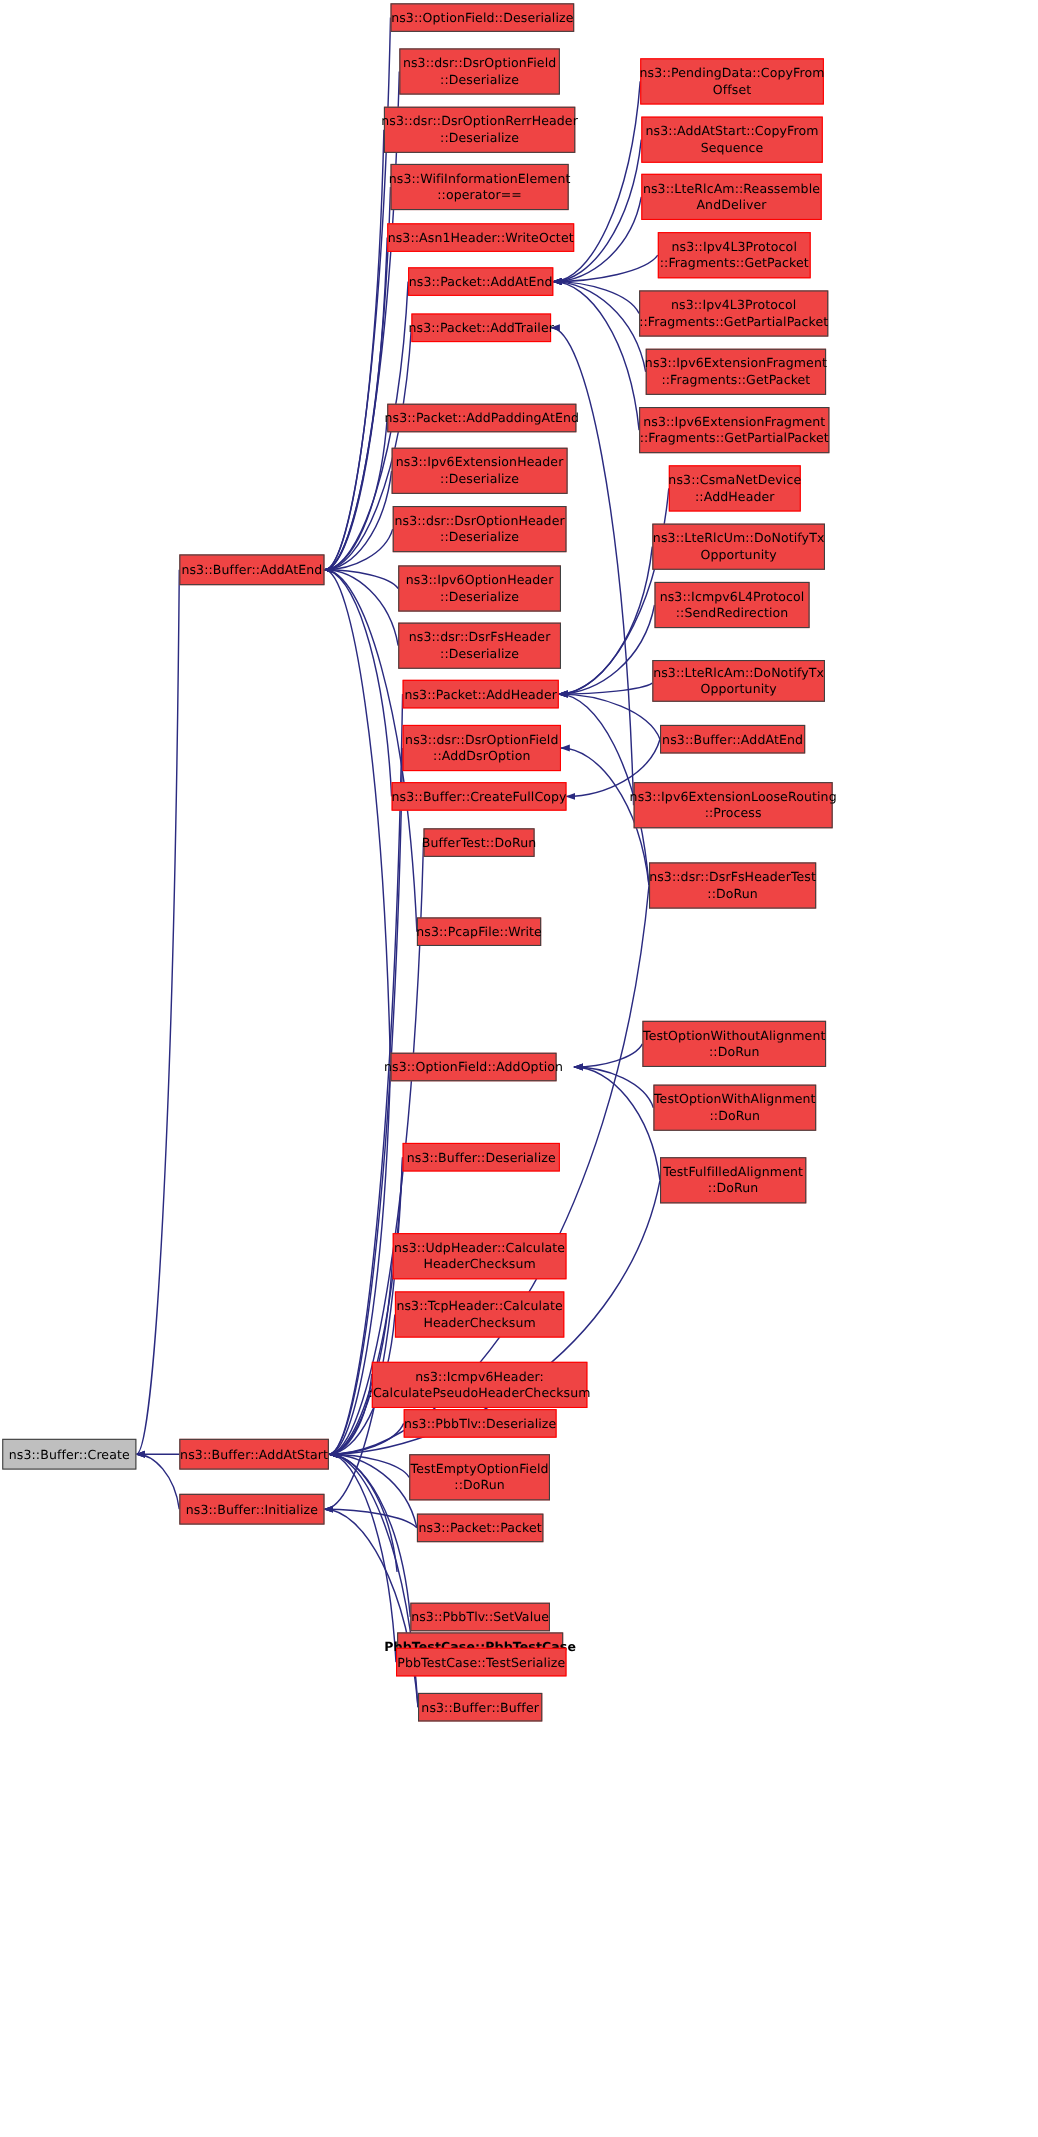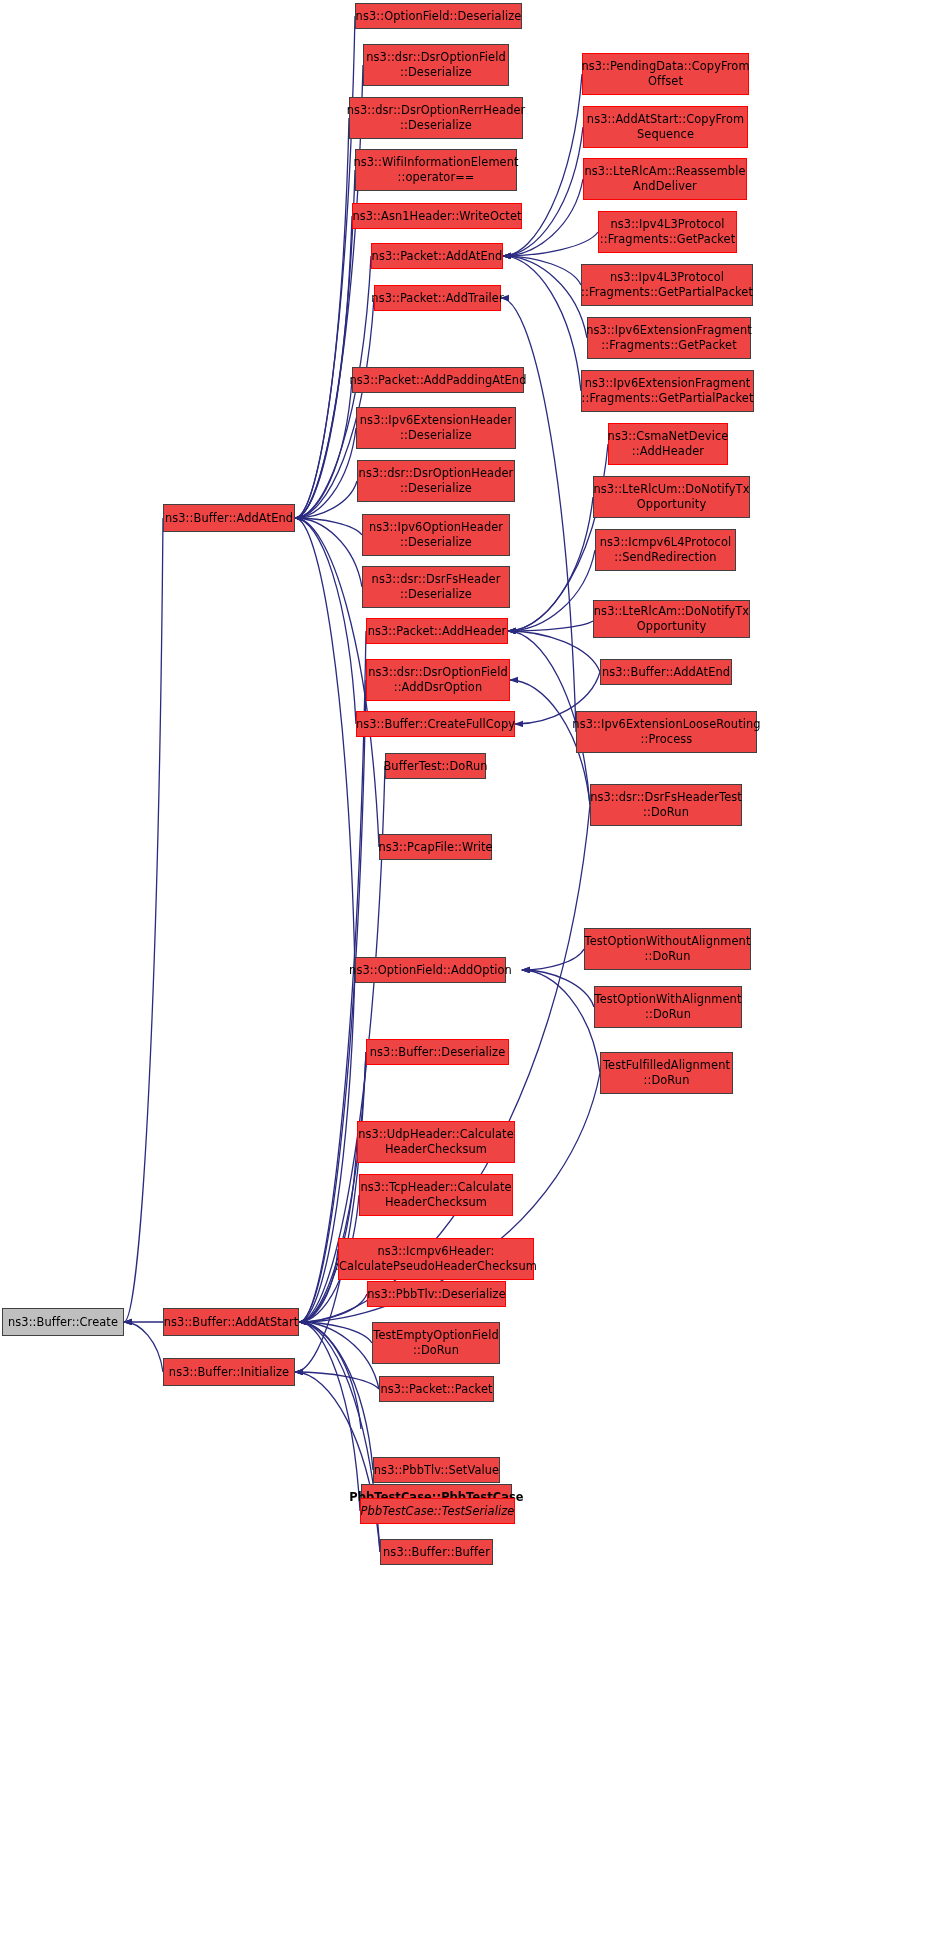--- a/index.html
+++ b/index.html
@@ -156,21 +156,21 @@
     <div class="node red" style="left: 359px; top: 1174px; width: 154px; height: 42px;">ns3::TcpHeader::Calculate
 HeaderChecksum</div>
     <div class="node red" style="left: 338px; top: 1228px; width: 196px; height: 42px; margin-top: 10px;">ns3::Icmpv6Header:
 :CalculatePseudoHeaderChecksum</div>
     <div class="node red" style="left: 367px; top: 1281px; width: 139px; height: 26px;">ns3::PbbTlv::Deserialize</div>
     <div class="node" style="left: 372px; top: 1322px; width: 128px; height: 42px;">TestEmptyOptionField
 ::DoRun</div>
     <div class="node" style="left: 379px; top: 1376px; width: 115px; height: 26px;">ns3::Packet::Packet</div>
     <div class="node" style="left: 361px; top: 1484px; width: 151px; height: 26px; font-weight: bold;">PbbTestCase::PbbTestCase</div>
     <div class="node" style="left: 373px; top: 1457px; width: 127px; height: 26px;">ns3::PbbTlv::SetValue</div>
-    <div class="node red" style="left: 360px; top: 1498px; width: 155px; height: 26px; font-style: italic;">PbbTestCase::TestSerialize</div>
+    <div class="node red" style="left: 360px; top: 1498px; width: 155px; height: 26px;">PbbTestCase::TestSerialize</div>
     <div class="node" style="left: 380px; top: 1539px; width: 113px; height: 26px;">ns3::Buffer::Buffer</div>
     <div class="node red" style="left: 582px; top: 53px; width: 167px; height: 42px;">ns3::PendingData::CopyFrom
 Offset</div>
     <div class="node red" style="left: 583px; top: 106px; width: 165px; height: 42px;">ns3::AddAtStart::CopyFrom
 Sequence</div>
     <div class="node red" style="left: 583px; top: 158px; width: 164px; height: 42px;">ns3::LteRlcAm::Reassemble
 AndDeliver</div>
     <div class="node red" style="left: 598px; top: 211px; width: 139px; height: 42px;">ns3::Ipv4L3Protocol
 ::Fragments::GetPacket</div>
     <div class="node" style="left: 581px; top: 264px; width: 172px; height: 42px;">ns3::Ipv4L3Protocol

